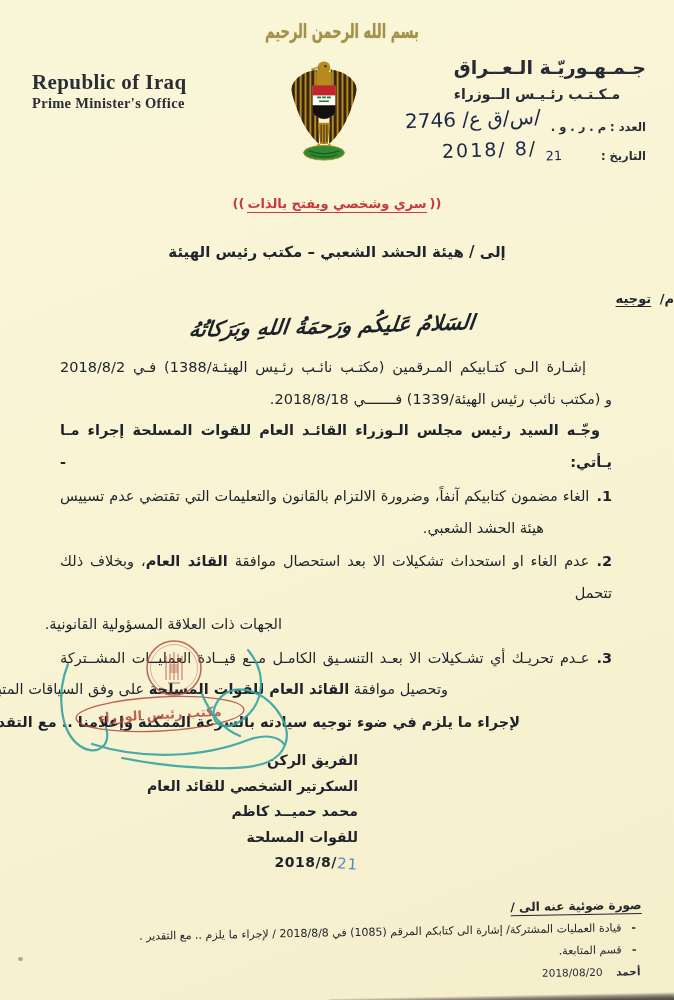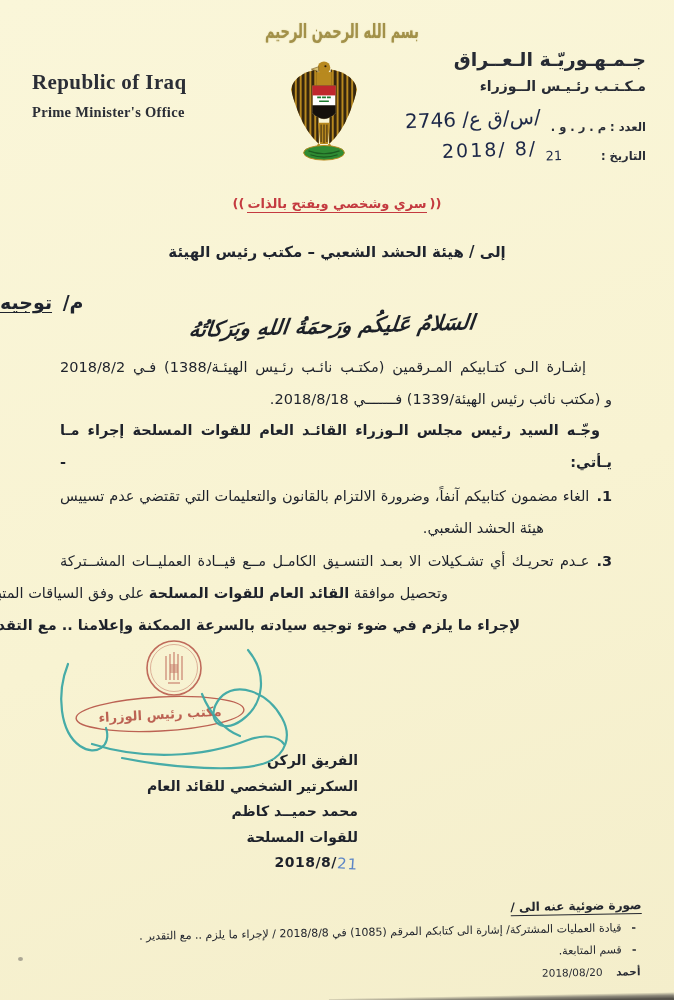--- a/index.html
+++ b/index.html
@@ -5,46 +5,46 @@
   html,body{margin:0;padding:0;}
   body{width:674px;height:1000px;overflow:hidden;background:#e8e4cf;}
   .page{
     position:relative;width:674px;height:1000px;
     background:linear-gradient(160deg,#faf6d9 0%,#f8f3d2 55%,#f4eecb 100%);
     font-family:"DejaVu Sans",sans-serif;color:#23262e;
   }
   
   .eng-block{position:absolute;left:32px;top:70px;color:#2b2e36;font-family:"Liberation Serif","DejaVu Serif",serif;}
   .eng-line1{font-size:21px;font-weight:bold;letter-spacing:.4px;}
-  .eng-line2{font-size:14.5px;font-weight:bold;margin-top:9px;letter-spacing:.3px;}
+  .eng-line2{font-size:14.5px;font-weight:bold;margin-top:0;letter-spacing:.3px;}
   .bismillah{
     position:absolute;left:252px;top:24px;width:180px;text-align:center;
     color:#94803157;color:#948031;font-size:13px;font-weight:bold;letter-spacing:-1px;
     transform:scaleY(1.55);opacity:.85;text-shadow:0 0 1px #94803188;
   }
   .emblem{position:absolute;left:289px;top:58px;width:70px;height:104px;}
-  .ar-head{position:absolute;right:28px;top:48px;direction:rtl;text-align:right;color:#272b34;margin-left:15px;}
+  .ar-head{position:absolute;right:28px;top:56px;direction:rtl;text-align:left;color:#272b34;margin-left:15px;}
   .ar-head .l1{font-size:19px;font-weight:bold;letter-spacing:1px;}
   .ar-head .l2{font-size:14px;font-weight:bold;margin-top:8px;letter-spacing:1px;}
   .ref-row{position:absolute;right:28px;direction:rtl;text-align:right;white-space:nowrap;}
   .ref-row .plabel{font-size:11.5px;font-weight:bold;color:#2a2e37;}
   .hand{color:#1d2848;font-family:"DejaVu Sans",sans-serif;}
   .num-row{top:112px;}
   .num-row .hand{display:inline-block;font-size:20px;margin-right:5px;transform:rotate(-2deg);position:relative;top:-5px;letter-spacing:1px;}
   .date-row{top:142px;}
   .date-row .hand{display:inline-block;direction:ltr;unicode-bidi:bidi-override;font-size:19px;margin-right:34px;transform:rotate(-2deg);position:relative;top:-4px;letter-spacing:2px;}
   .date-row .day{font-size:13px;position:relative;top:6px;letter-spacing:0;}
   
   .classif{position:absolute;top:196px;left:0;width:100%;text-align:center;direction:rtl;
     color:#c43a40;font-size:13px;font-weight:bold;letter-spacing:.5px;}
   .classif .inner{border-bottom:1.5px solid #c43a40;padding-bottom:1px;margin:18px 3px;text-align:right;}
   .addressee{position:absolute;top:243px;left:0;width:100%;text-align:center;direction:rtl;
     font-size:15px;font-weight:bold;color:#1f242e;}
-  .subject{position:absolute;top:291px;left:0;width:100%;text-align:left;direction:rtl;
-    font-size:19px;font-weight:bold;color:#1f242e;}
+  .subject{position:absolute;top:291px;left:0;width:100%;text-align:right;direction:rtl;
+    font-size:13px;font-weight:bold;color:#1f242e;}
   .subject .sval{text-decoration:underline;text-underline-offset:3px;margin-right:4px;}
   .salutation{position:absolute;top:314px;right:200px;direction:rtl;font-size:21px;font-weight:bold;
     color:#1d2128;font-style:italic;transform:rotate(-1.5deg) skewX(-8deg);letter-spacing:-.5px;}
   
   .body-text{position:absolute;top:352px;right:62px;left:60px;direction:rtl;text-align:right;
     font-size:14.5px;line-height:31.5px;color:#1e222b;}
   .jline{text-align:justify;text-align-last:justify;}
   .p1l1{text-indent:26px;}
   .para2{font-weight:bold;text-indent:12px;}
   .items{margin-top:3px;}
@@ -168,20 +168,24 @@
     <div class="jline p1l1">إشـارة الـى كتـابيكم المـرقمين (مكتـب نائـب رئـيس الهيئـة/1388) فـي 2018/8/2</div>
     <div>و (مكتب نائب رئيس الهيئة/1339) فـــــــي 2018/8/18.</div>
     <div class="jline para2">وجّـه السيد رئيس مجلس الـوزراء القائـد العام للقوات المسلحة إجراء مـا يـأتي: -</div>
 
     <div class="items">
       <div class="item">
         <div class="jline l1"><span class="num">1.</span><span>الغاء مضمون كتابيكم آنفاً، وضرورة الالتزام بالقانون والتعليمات التي تقتضي عدم تسييس</span></div>
         <div class="i1-l2">هيئة الحشد الشعبي.</div>
       </div>
       <div class="item">
+        <div class="jline l1"><span class="num">2.</span><span>عدم الغاء او استحداث تشكيلات الا بعد استحصال موافقة </span><span class="bold">القائد العام</span><span>، وبخلاف ذلك تتحمل</span></div>
+        <div class="i2-l2">الجهات ذات العلاقة المسؤولية القانونية.</div>
+      </div>
+      <div class="item">
         <div class="jline l1"><span class="num">3.</span><span>عـدم تحريـك أي تشـكيلات الا بعـد التنسـيق الكامـل مــع قيــادة العمليــات المشــتركة</span></div>
         <div class="i3-l2"><span>وتحصيل موافقة </span><span class="bold">القائد العام للقوات المسلحة</span><span> على وفق السياقات المتبعة.</span></div>
       </div>
     </div>
 
     <div class="closing">لإجراء ما يلزم في ضوء توجيه سيادته بالسرعة الممكنة وإعلامنا .. مع التقدير</div>
   </div>
 
   <svg class="stamp-sig" viewBox="0 0 250 138" aria-hidden="true">
 

